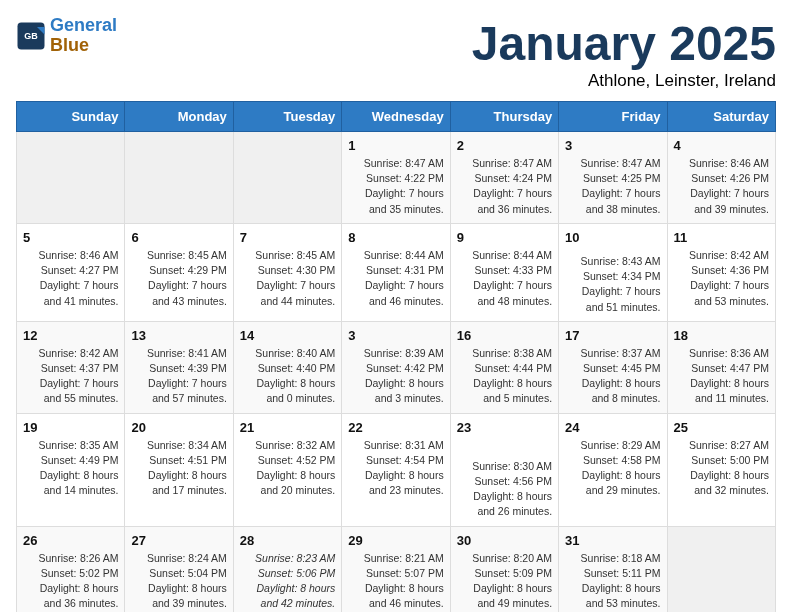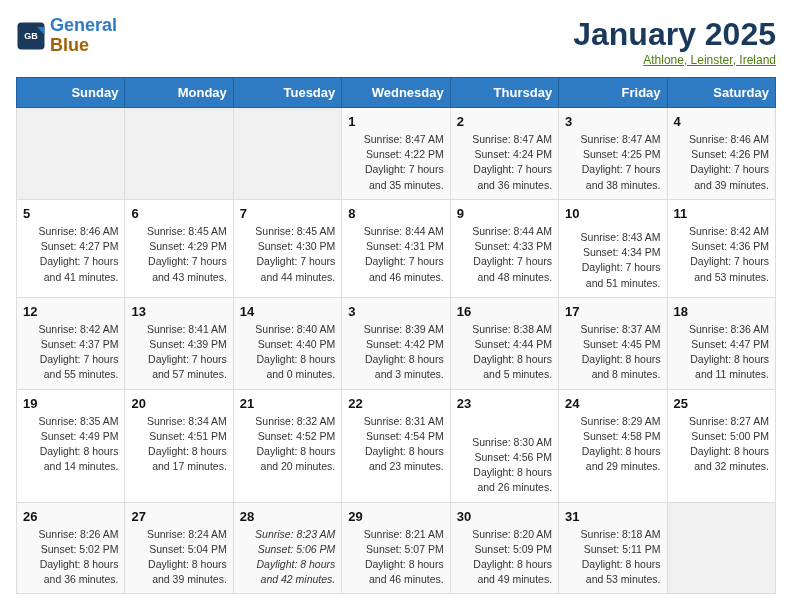--- a/index.html
+++ b/index.html
@@ -31,28 +31,27 @@
       color: #2e7bc4;
     }
     .logo-icon {
       width: 30px;
       height: 30px;
     }
     .title-block {
       text-align: right;
     }
     .month-title {
-      font-size: 32px;
+      font-size: 48px;
       font-weight: bold;
       color: #1a3a5c;
     }
     .location {
-      font-size: 12px;
-      color: #4d7c0f;
-      text-decoration: underline;
+      font-size: 17px;
+      color: #000000;
     }
     table {
       width: 100%;
       border-collapse: collapse;
       border: 1px solid #ccc;
     }
     thead tr th {
       background: #2e7bc4;
       color: #fff;
       text-align: right;

